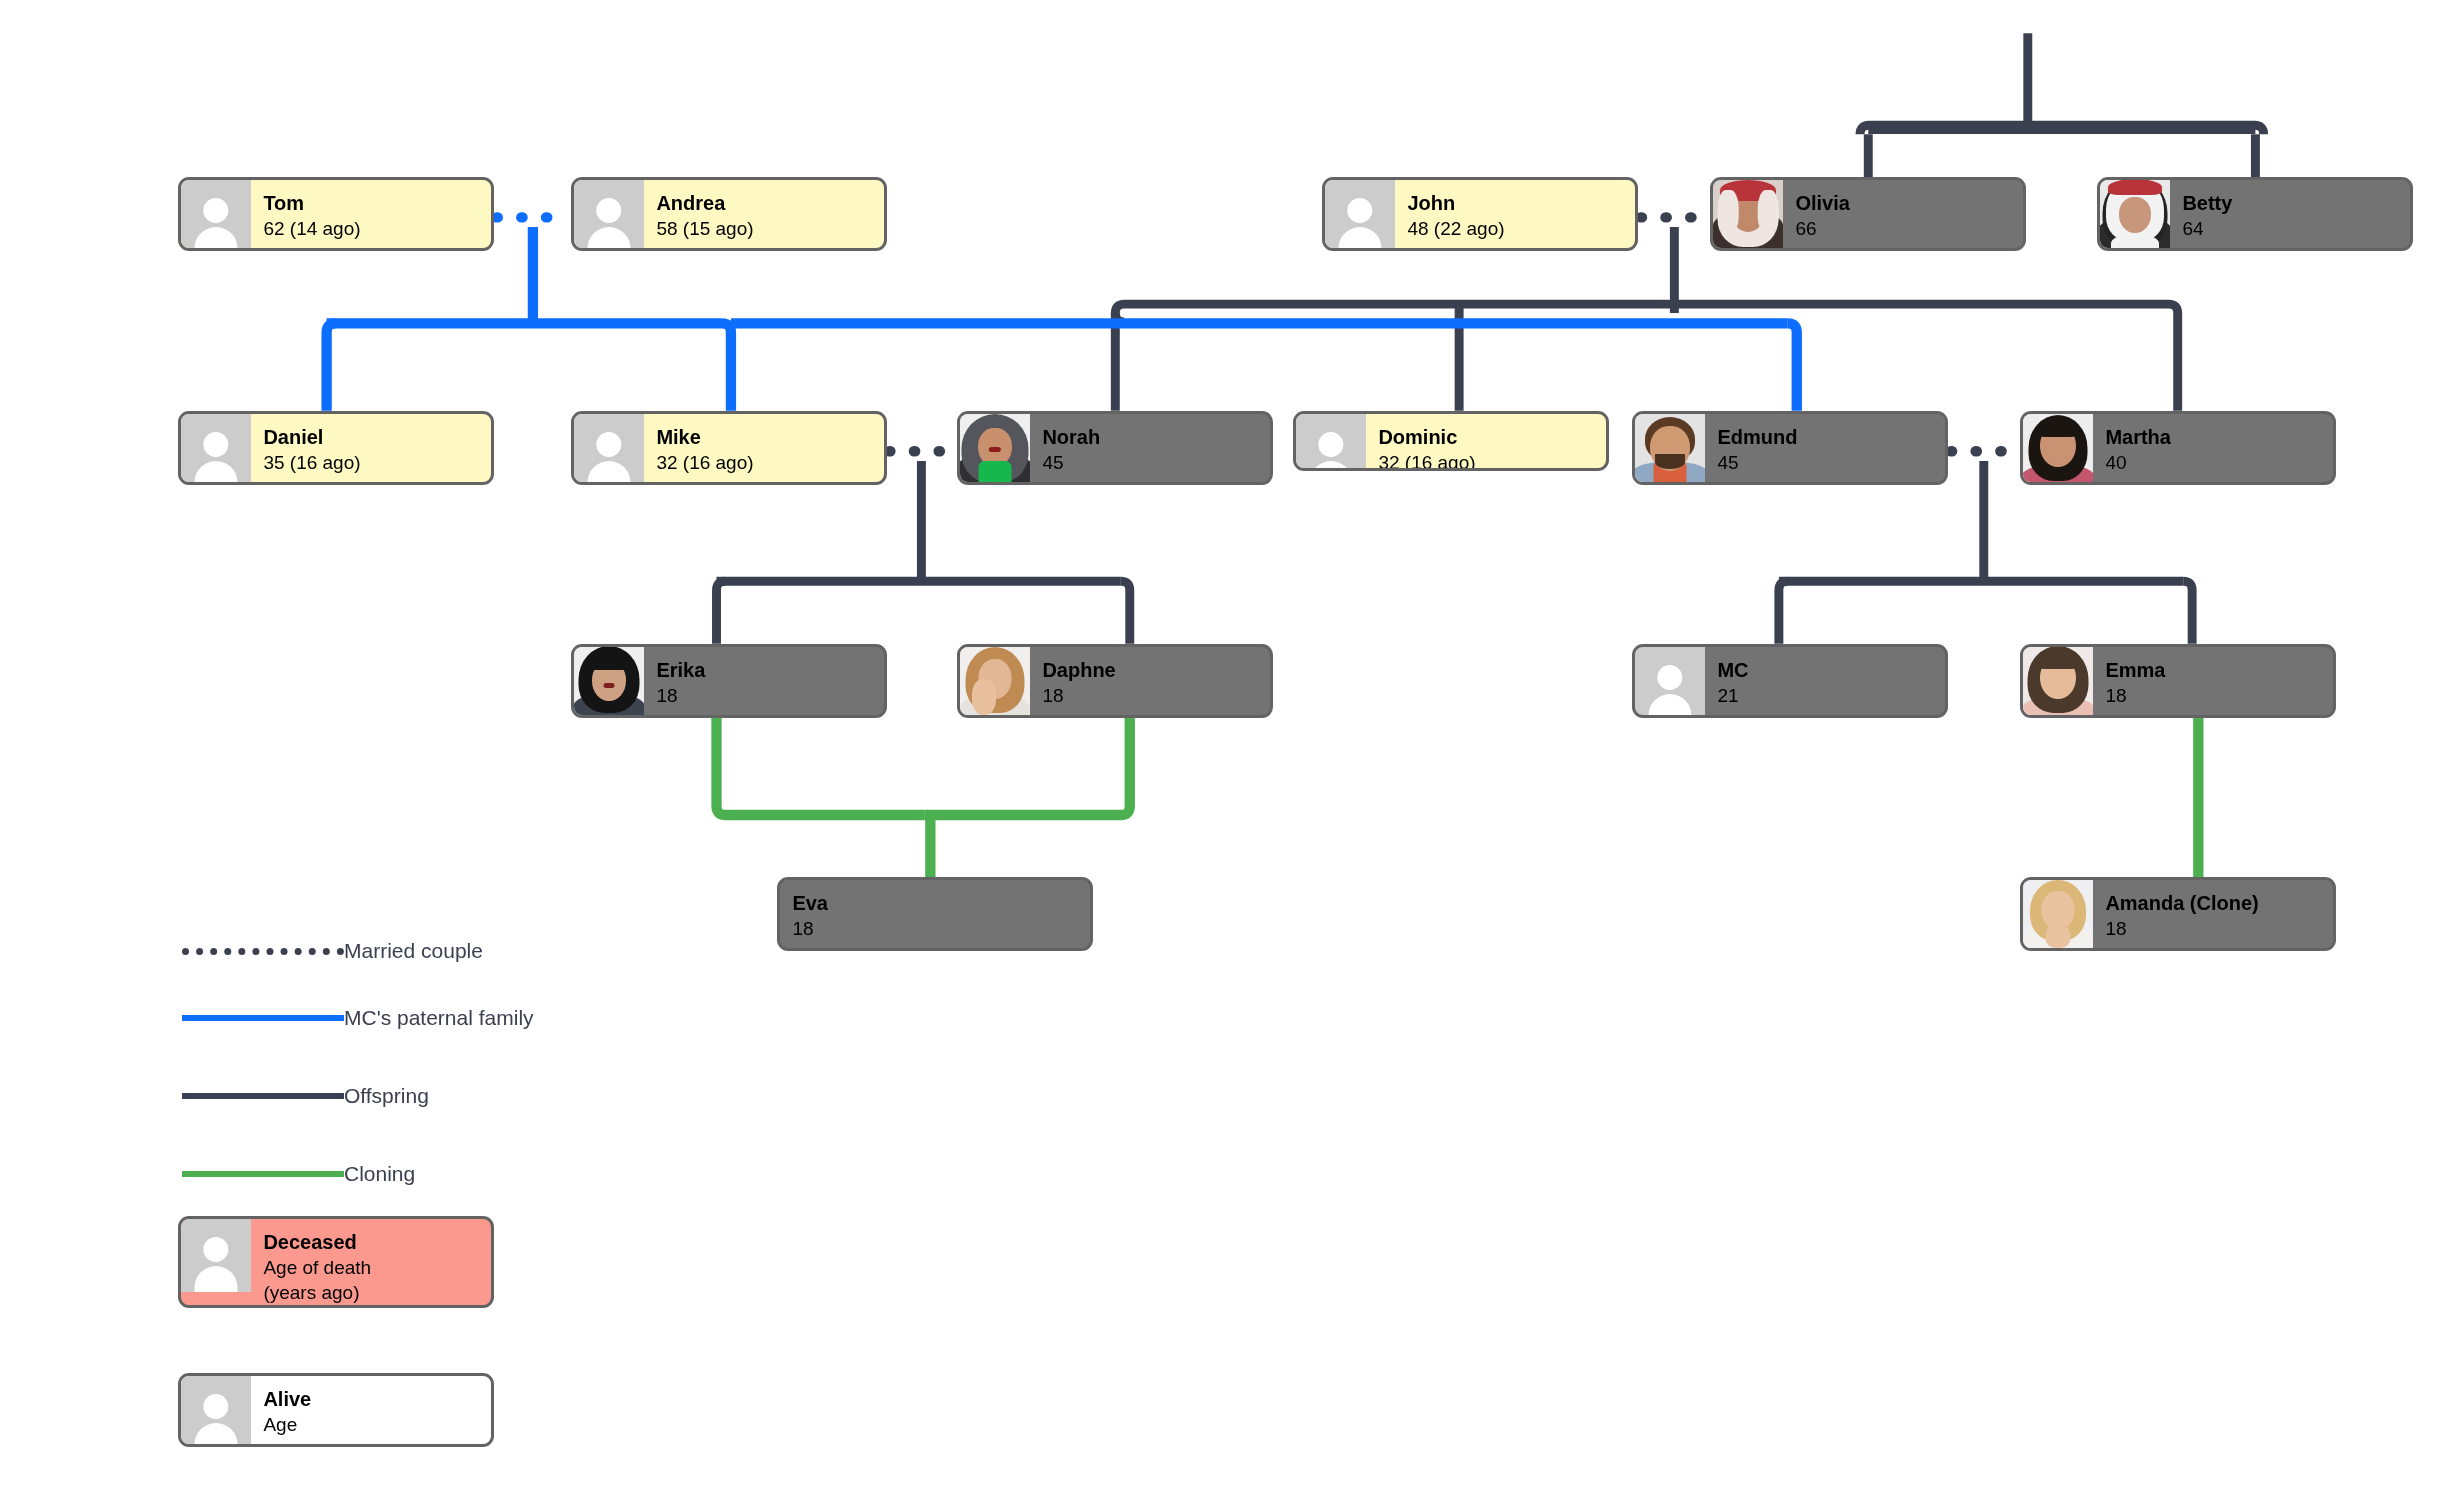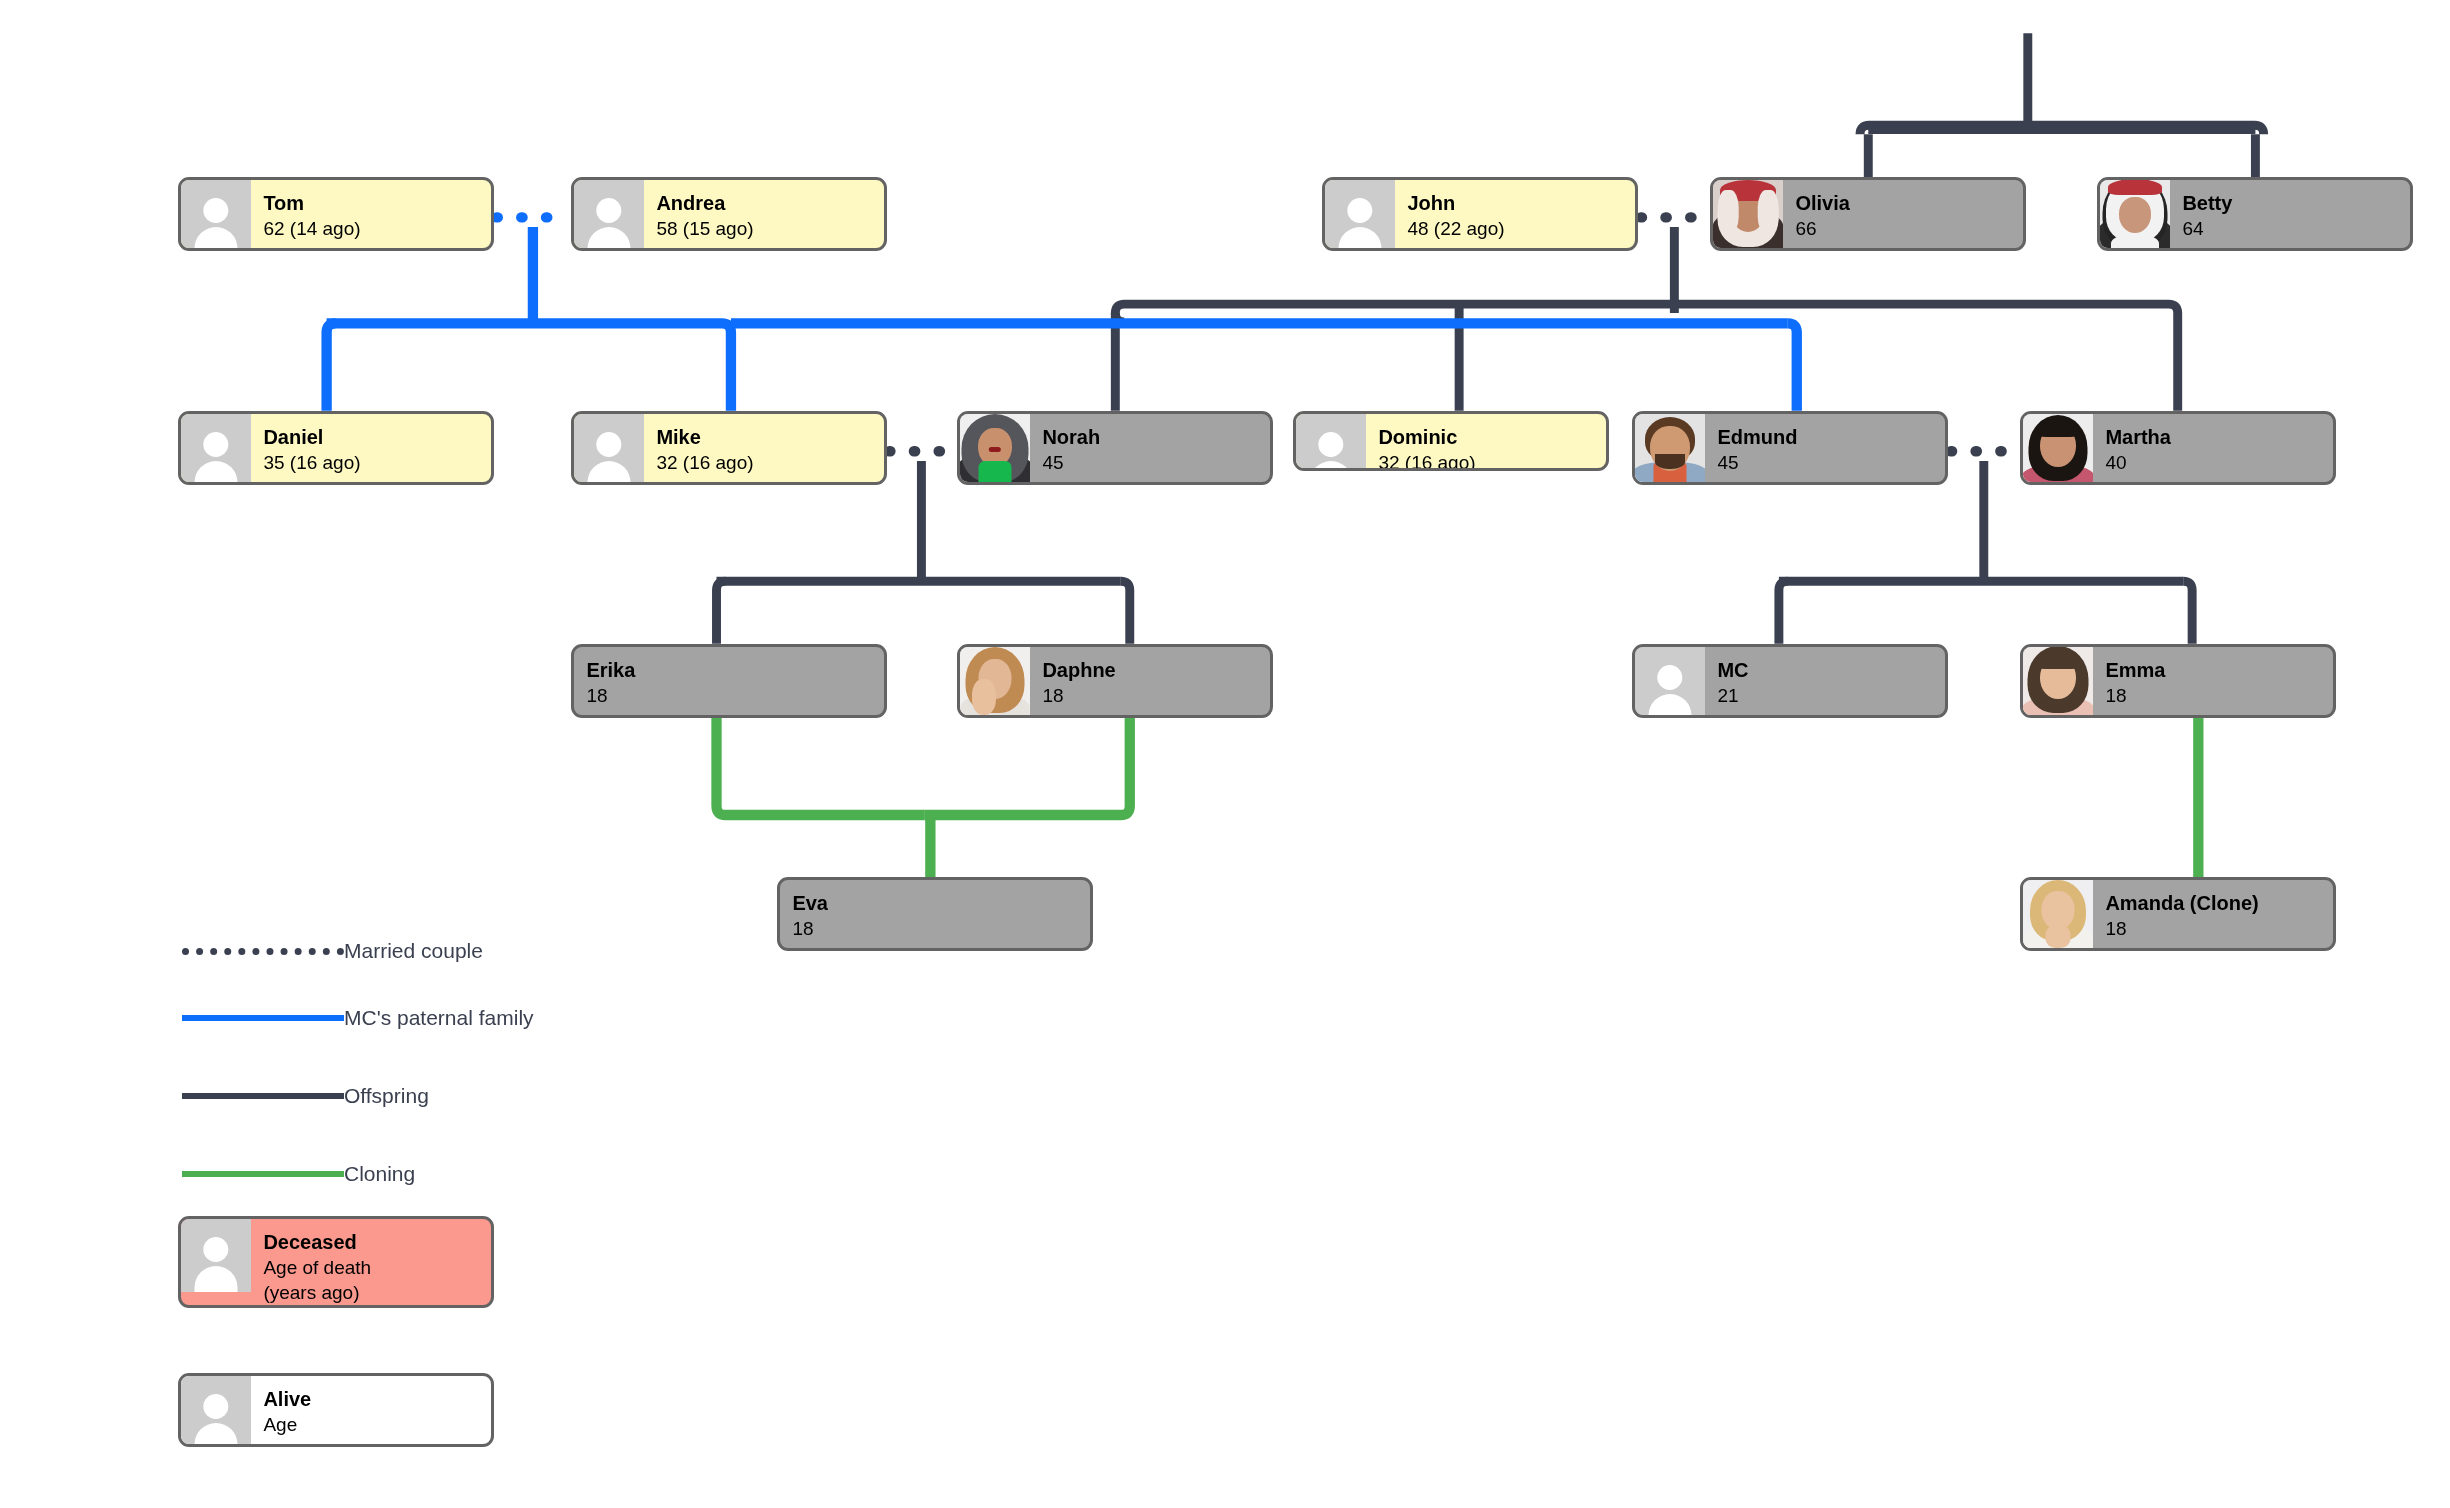--- a/index.html
+++ b/index.html
@@ -27,21 +27,21 @@
     height: 1509px;
     pointer-events: none;
   }
 
   
   .card {
     position: absolute;
     box-sizing: border-box;
     display: flex;
     align-items: stretch;
-    background: #a3a3a3;
+    background: #737373;
     border: 3.4px solid #636363;
     border-radius: 11px;
     overflow: hidden;
     z-index: 5;
   }
   .card.deceased {
     background: #fef9c3;
   }
   .card-thumb {
     flex: 0 0 auto;
@@ -395,21 +395,21 @@
         <div class="ph-face" style="width:36px;height:41px;top:12.4px;background:#c99272;"></div>
         <div class="ph-fringe" style="width:41px;height:15px;top:8.3px;background:#1b1511;"></div>
       </div>
     </div>
     <div class="card-text">
       <div class="card-name">Martha</div>
       <div class="card-age">40</div>
     </div>
   </div>
 
-  <div class="card" style="left:571px; top:644px; width:316px; height:74px;flex-direction:column;">
+  <div class="card" style="left:571px; top:644px; width:316px; height:74px;">
     <div class="card-thumb">
       <div class="photo">
         <div class="ph-bg" style="background:#efefef;"></div>
         <div class="ph-body" style="width:72px;height:32px;top:47px;background:#3d4450;"></div>
         <div class="ph-hair" style="width:61px;height:67px;top:-1.4px;background:#141414;"></div>
         <div class="ph-face" style="width:34px;height:40px;top:13.8px;background:#cfa183;"></div>
         <div class="ph-fringe" style="width:45px;height:15px;top:8.3px;background:#141414;"></div>
         <div style="position:absolute;left:50%;transform:translateX(-50%);top:36px;width:11px;height:4.8px;background:#7d1f1f;border-radius:2.8px;"></div>
       </div>
     </div>

